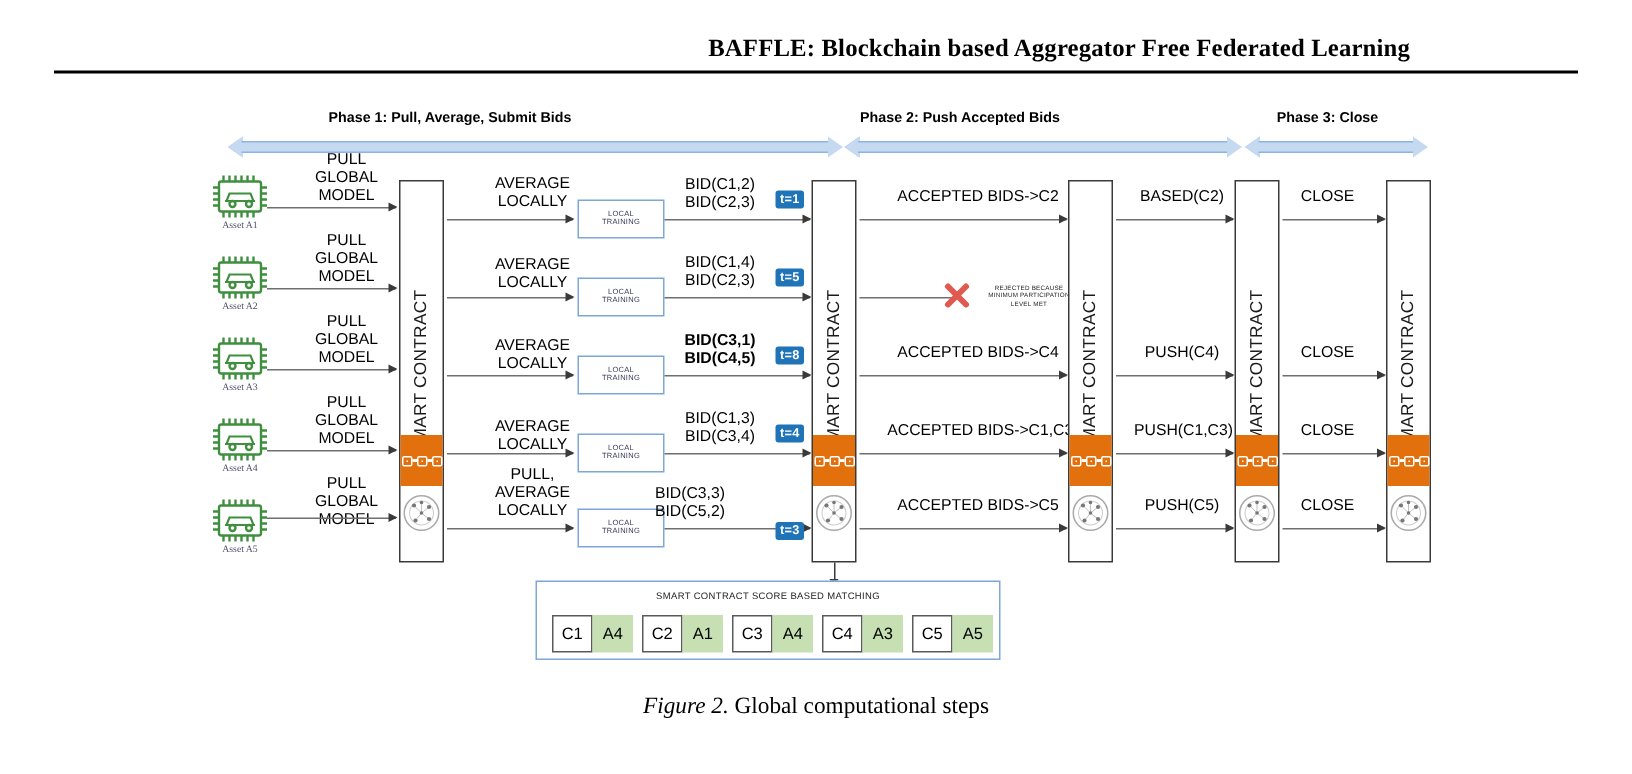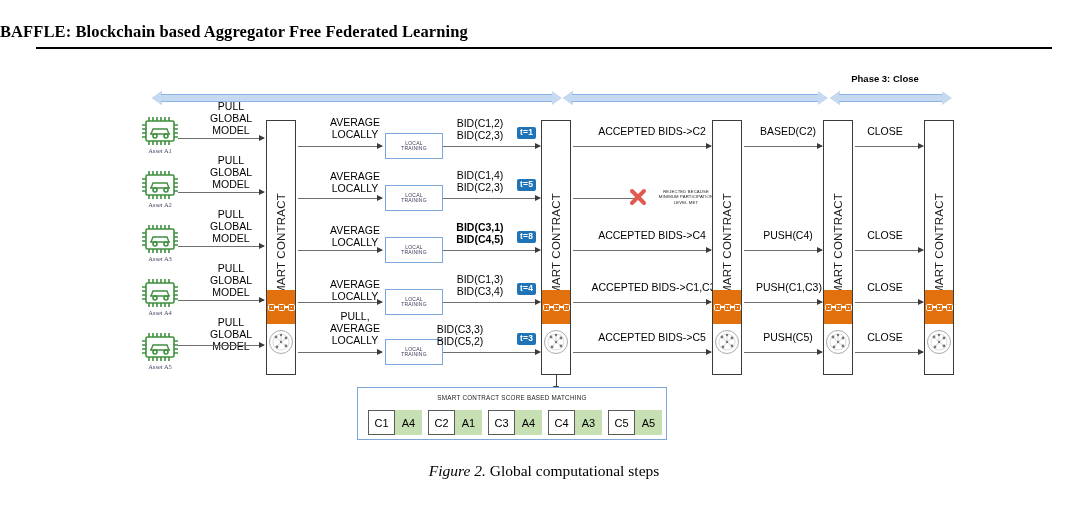--- a/index.html
+++ b/index.html
@@ -8,21 +8,21 @@
     width:1088px; height:516px;
     background:#ffffff;
     font-family:"Liberation Sans", sans-serif;
     position:relative;
     overflow:hidden;
   }
 
   
   #paper-title {
     position:absolute; left:0; top:22px; width:940px;
-    text-align:left;
+    text-align:right;
     font-family:"Liberation Serif", serif;
     font-weight:bold;
     font-size:16.5px;
     color:#000;
     letter-spacing:0.1px;
   }
   #title-rule {
     position:absolute; left:36px; top:47px; width:1016px; height:2px;
     background:#000;
   }
@@ -251,20 +251,22 @@
   }
 </style>
 </head>
 <body>
 
 <div id="paper-title">BAFFLE: Blockchain based Aggregator Free Federated Learning</div>
 <div id="title-rule"></div>
 
 <div id="figure">
 
+  <div class="phase-label" style="left:140px; top:13px; width:320px;">Phase 1: Pull, Average, Submit Bids</div>
+  <div class="phase-label" style="left:490px; top:13px; width:300px;">Phase 2: Push Accepted Bids</div>
   <div class="phase-label" style="left:790px; top:13px; width:190px;">Phase 3: Close</div>
 
   <div class="phase-arrow" style="left:152px; top:31px; width:410px;">
     <div class="head left"></div>
     <div class="bar"></div>
     <div class="head right"></div>
   </div>
   <div class="phase-arrow" style="left:563px; top:31px; width:265px;">
     <div class="head left"></div>
     <div class="bar"></div>
@@ -496,21 +498,21 @@
   <div class="flow" style="left:443px; top:86px;  width:97px;"></div>
   <div class="flow" style="left:443px; top:138px; width:97px;"></div>
   <div class="flow" style="left:443px; top:190px; width:97px;"></div>
   <div class="flow" style="left:443px; top:242px; width:97px;"></div>
   <div class="flow" style="left:443px; top:292px; width:97px;"></div>
 
   <div class="tbadge" style="left:517px; top:67px;">t=1</div>
   <div class="tbadge" style="left:517px; top:119px;">t=5</div>
   <div class="tbadge" style="left:517px; top:171px;">t=8</div>
   <div class="tbadge" style="left:517px; top:223px;">t=4</div>
-  <div class="tbadge" style="left:517px; top:273px;text-align:right;">t=3</div>
+  <div class="tbadge" style="left:517px; top:288px;text-align:right;">t=3</div>
 
   <div class="sc-col" style="left:541px; top:60px; height:255px;">
     <div class="sc-text">SMART CONTRACT</div>
     <div class="chain-band" style="top:169px; height:34px;">
       <div class="links">
         <div class="lk"></div>
           <div class="cn"></div>
           <div class="lk"></div>
           <div class="cn"></div>
           <div class="lk"></div>

